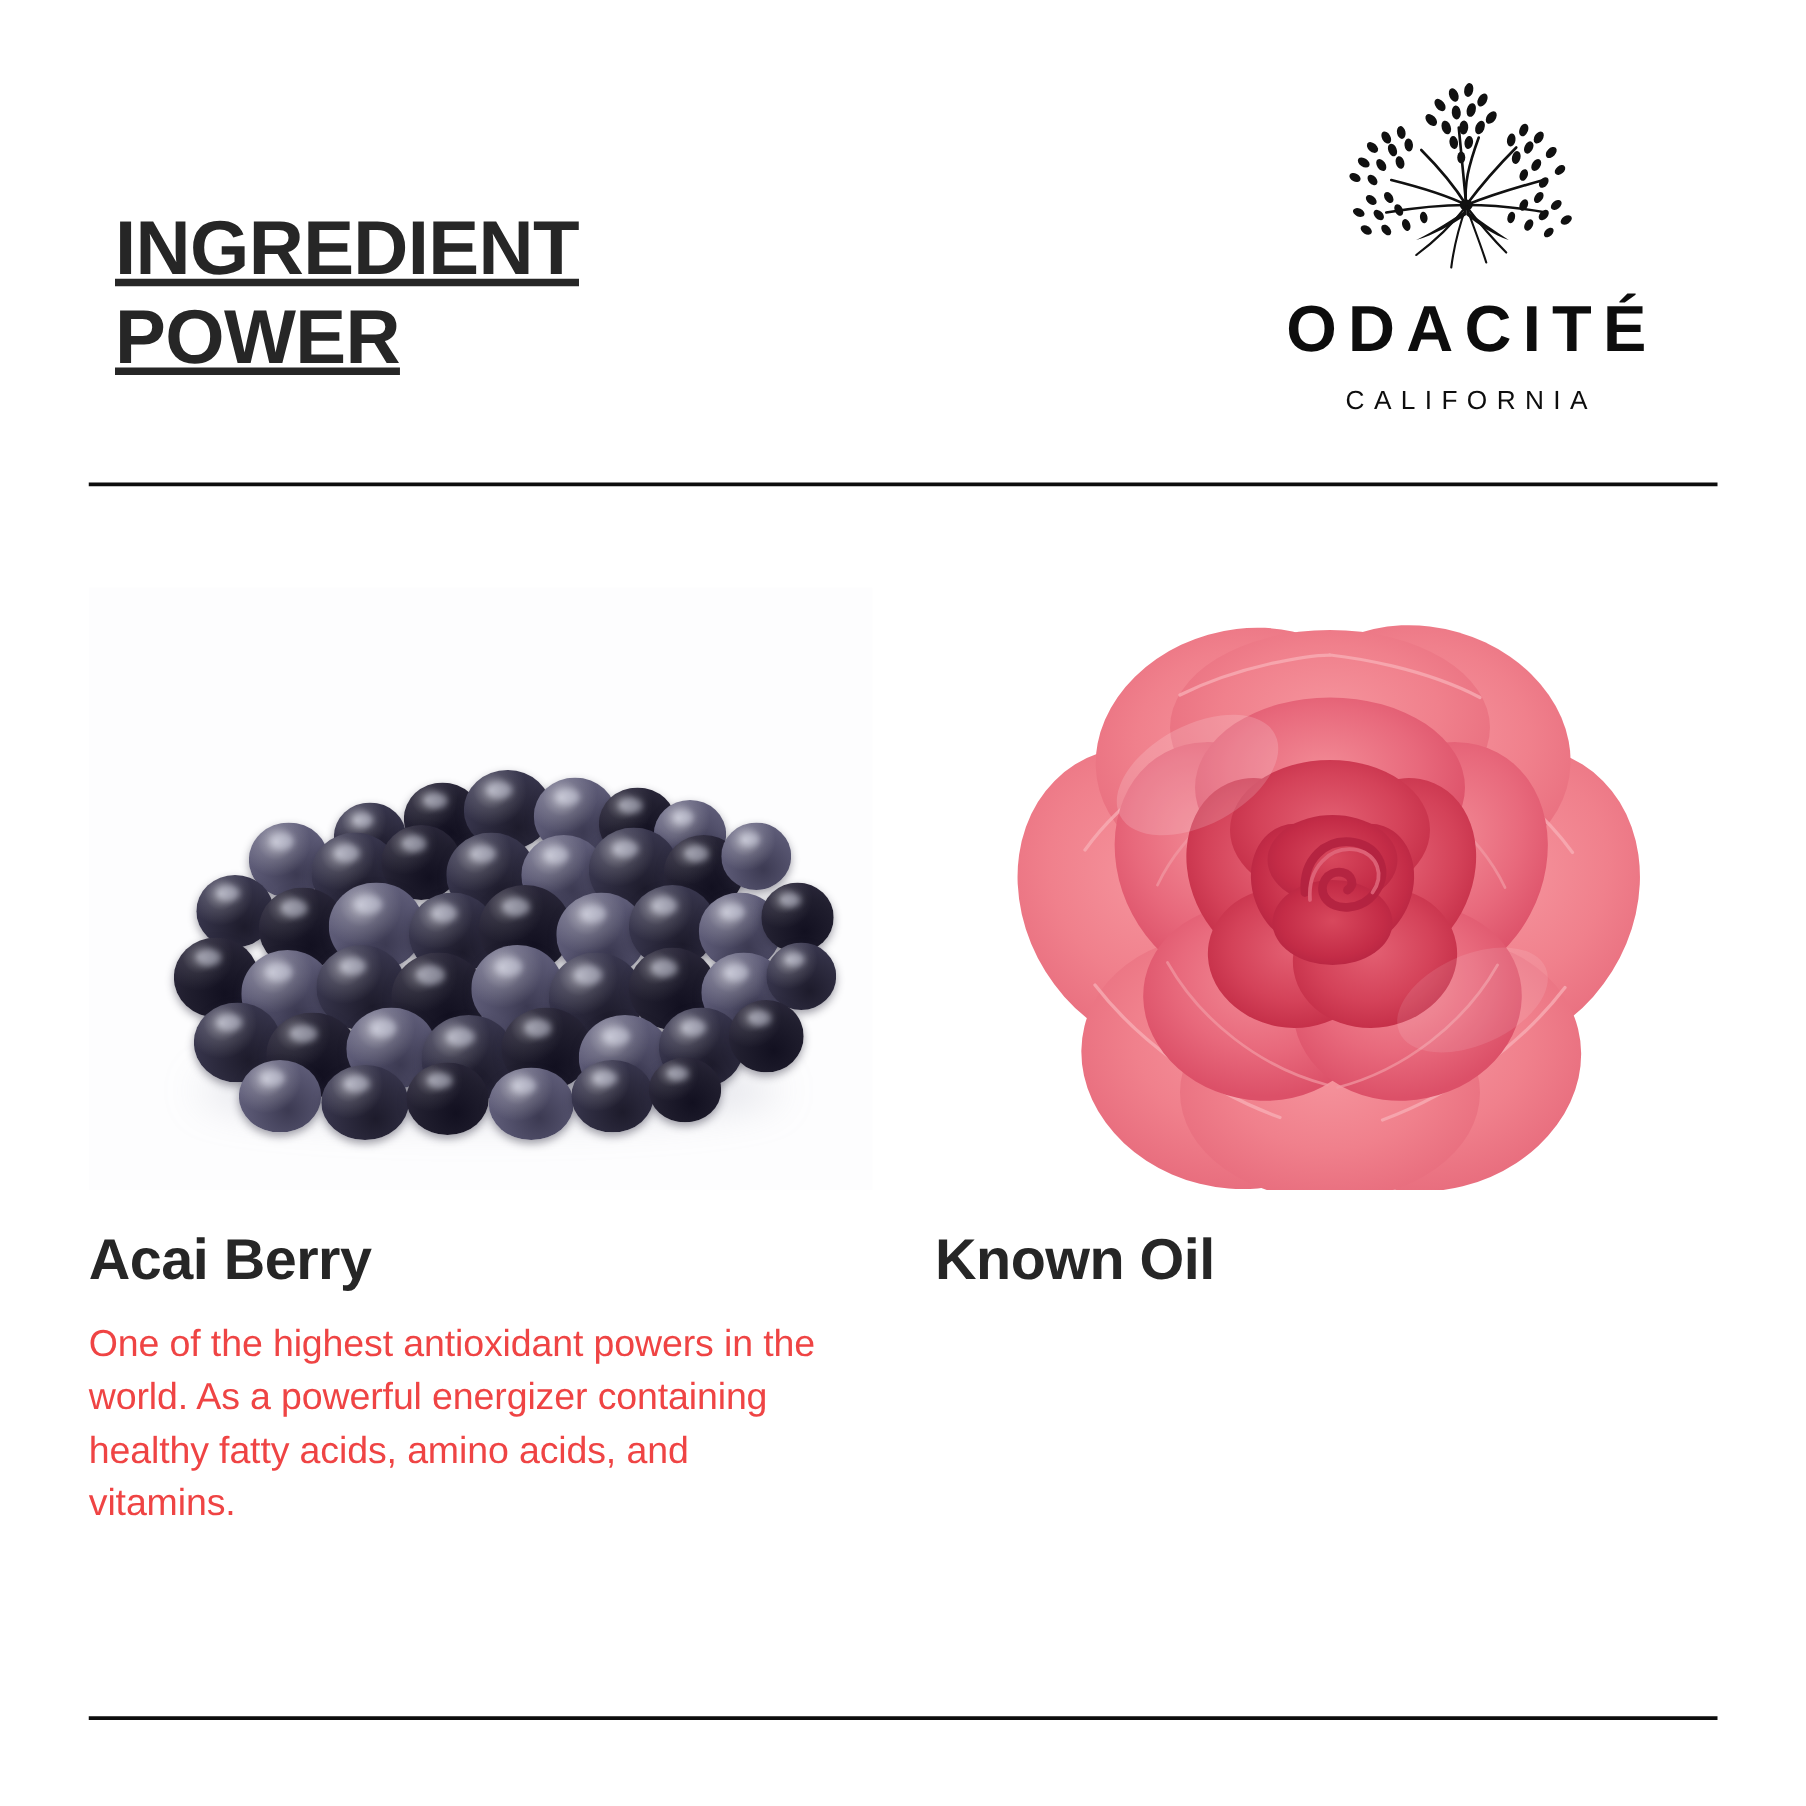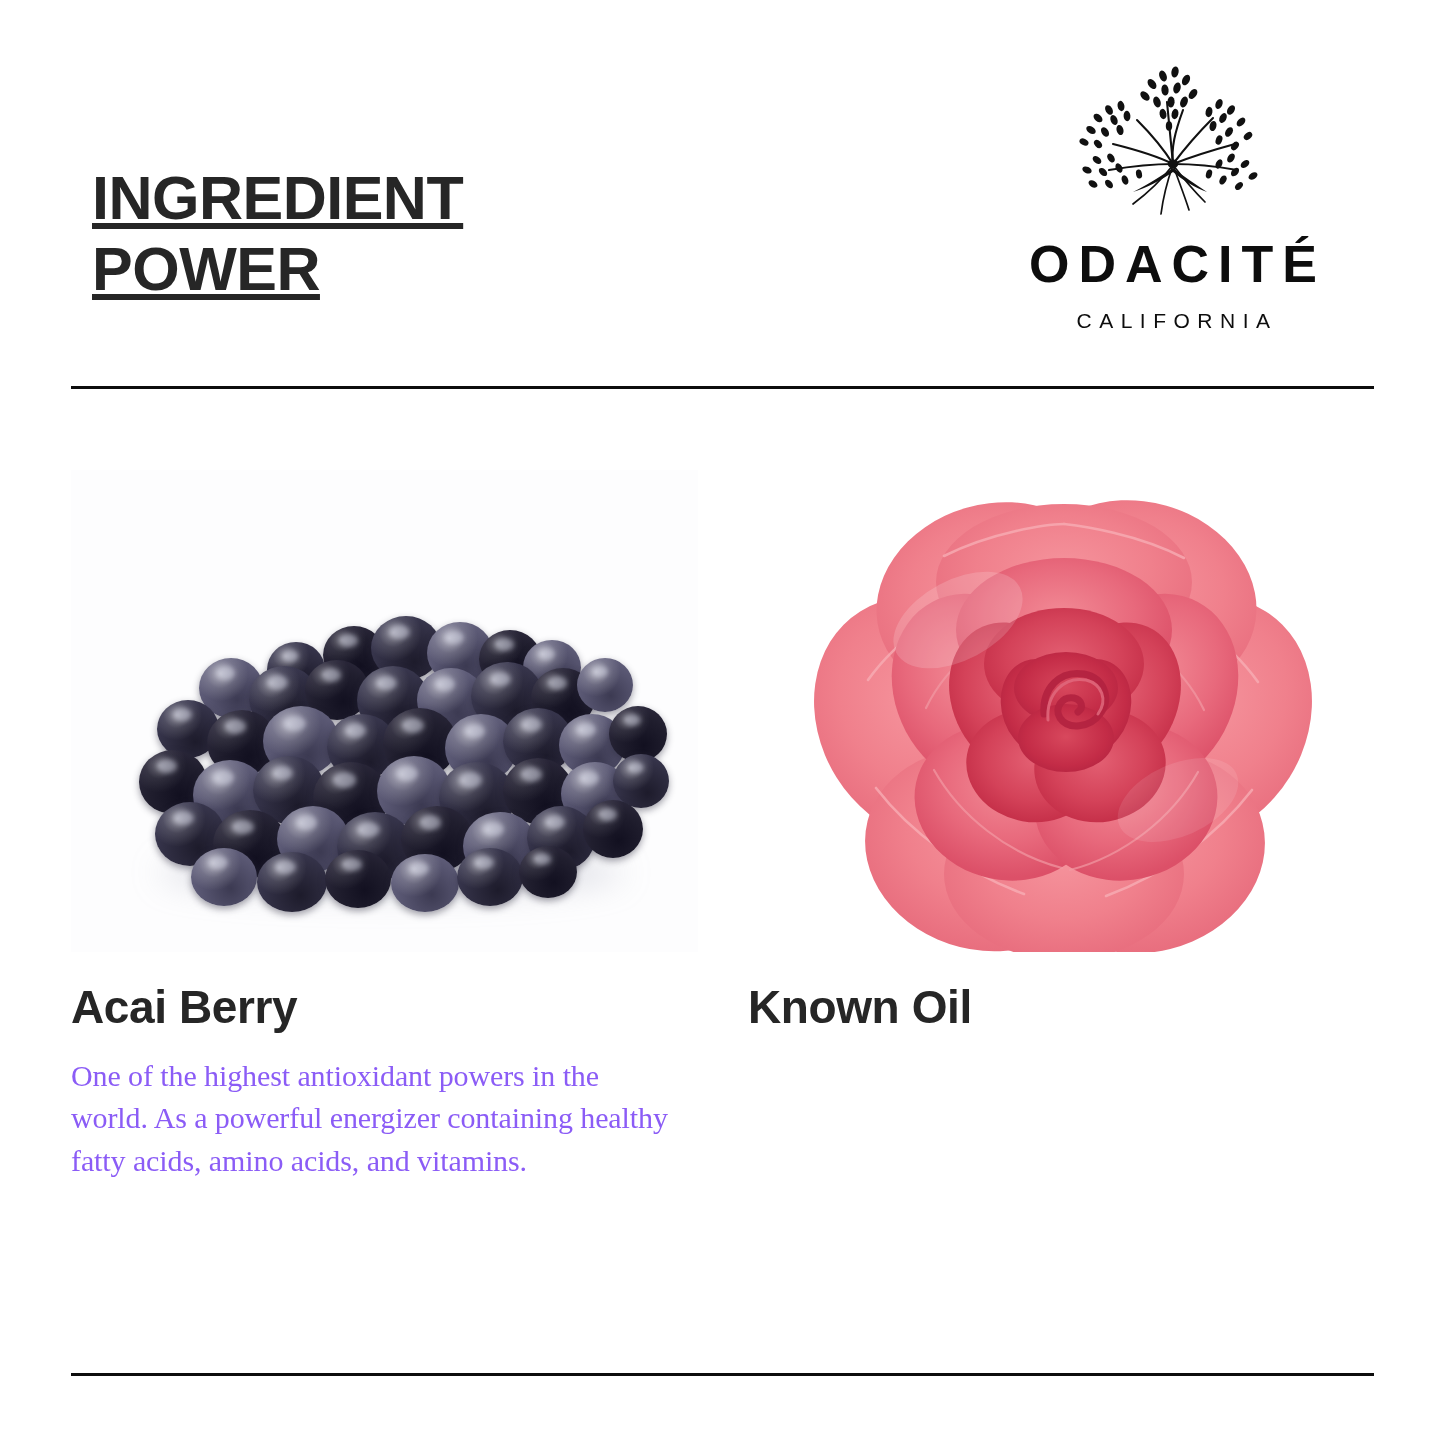--- a/index.html
+++ b/index.html
@@ -121,26 +121,26 @@
     margin: 30px 0 0 0;
     font-family: "Liberation Sans", sans-serif;
     font-weight: bold;
     font-size: 46px;
     line-height: 1.1;
     letter-spacing: -0.4px;
     color: #262626;
   }
   .ing-desc {
     margin: 22px 0 0 0;
-    font-family: Liberation Serif, serif;
+    font-family: Liberation Sans, sans-serif;
     font-weight: 400;
     font-size: 30px;
     line-height: 1.42;
     letter-spacing: -0.1px;
-    color: #8b5cf6;
+    color: #ef4444;
     max-width: 600px;
   }
 
   
   .berry-pile { position: absolute; inset: 0; }
   .berry {
     position: absolute;
     border-radius: 50%;
     background:
       radial-gradient(circle at 32% 26%, rgba(255,255,255,0.48) 0%, rgba(255,255,255,0.13) 22%, rgba(255,255,255,0) 42%),

